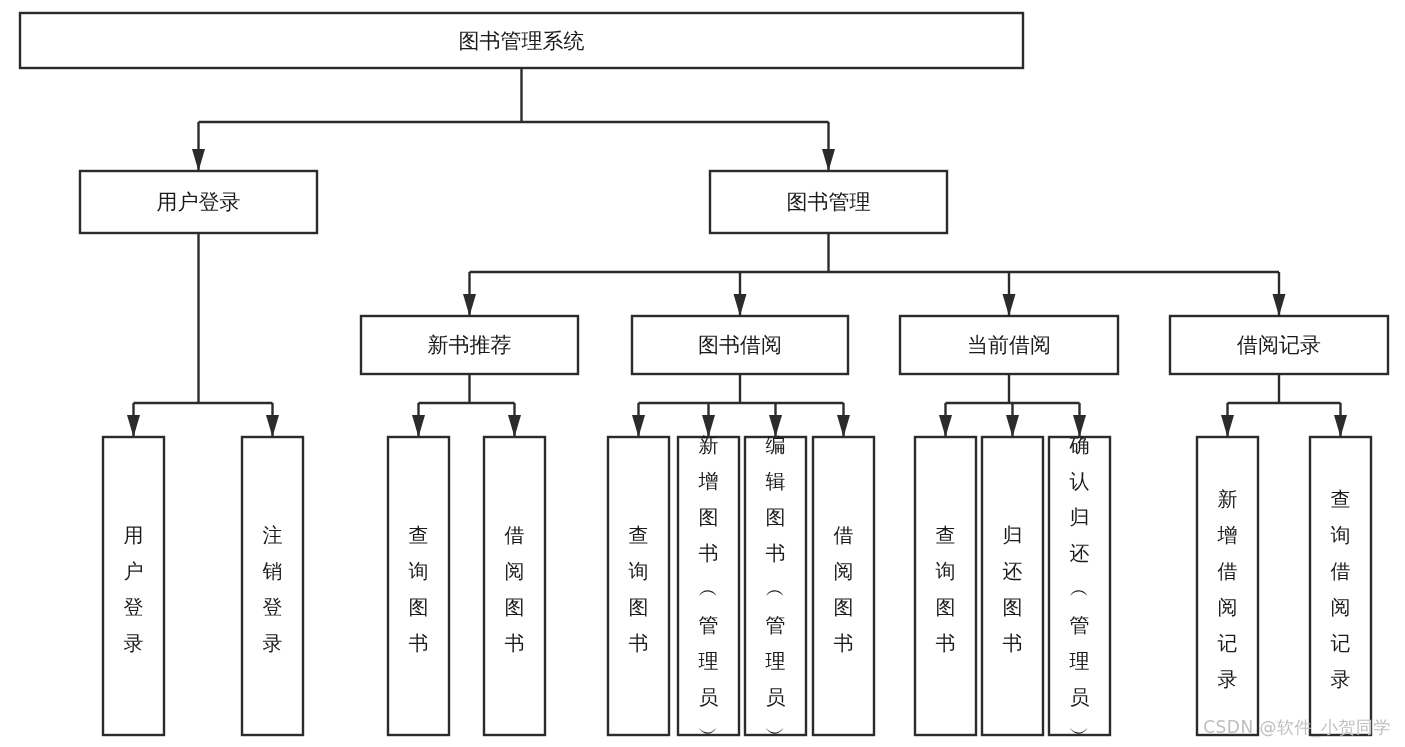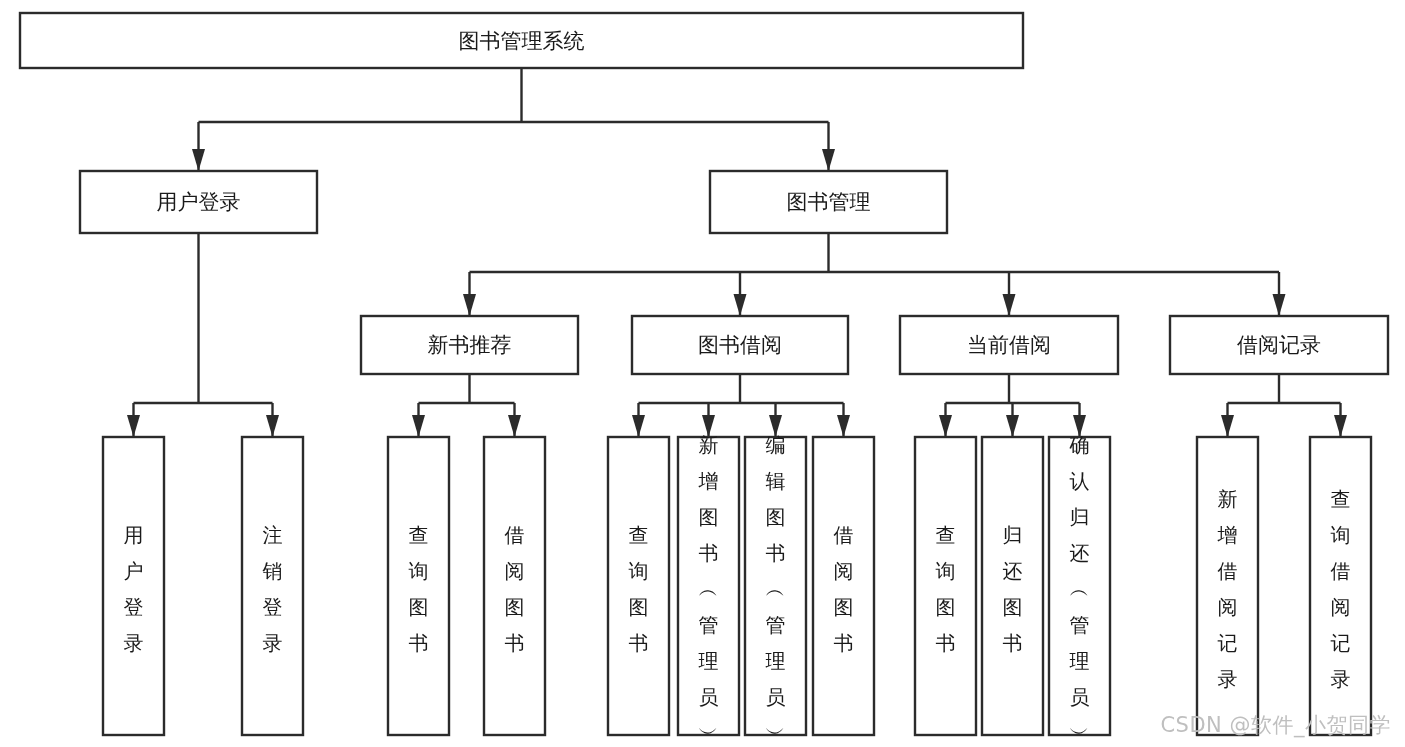--- a/index.html
+++ b/index.html
@@ -52,21 +52,21 @@
     font-family: "DejaVu Sans", "Liberation Sans", sans-serif;
     font-size: 20px;
     fill: #1a1a1a;
     text-anchor: middle;
   }
   .watermark {
     position: absolute;
     right: 14px;
     bottom: 4px;
     font-family: "DejaVu Sans", "Liberation Sans", sans-serif;
-    font-size: 21px;
+    font-size: 17px;
     color: #bfbfbf;
     white-space: nowrap;
     letter-spacing: 0.5px;
   }
 </style>
 </head>
 <body>
 
 <div id="diagram-root">
   <svg id="tree-svg" viewBox="0 0 1405 747">

